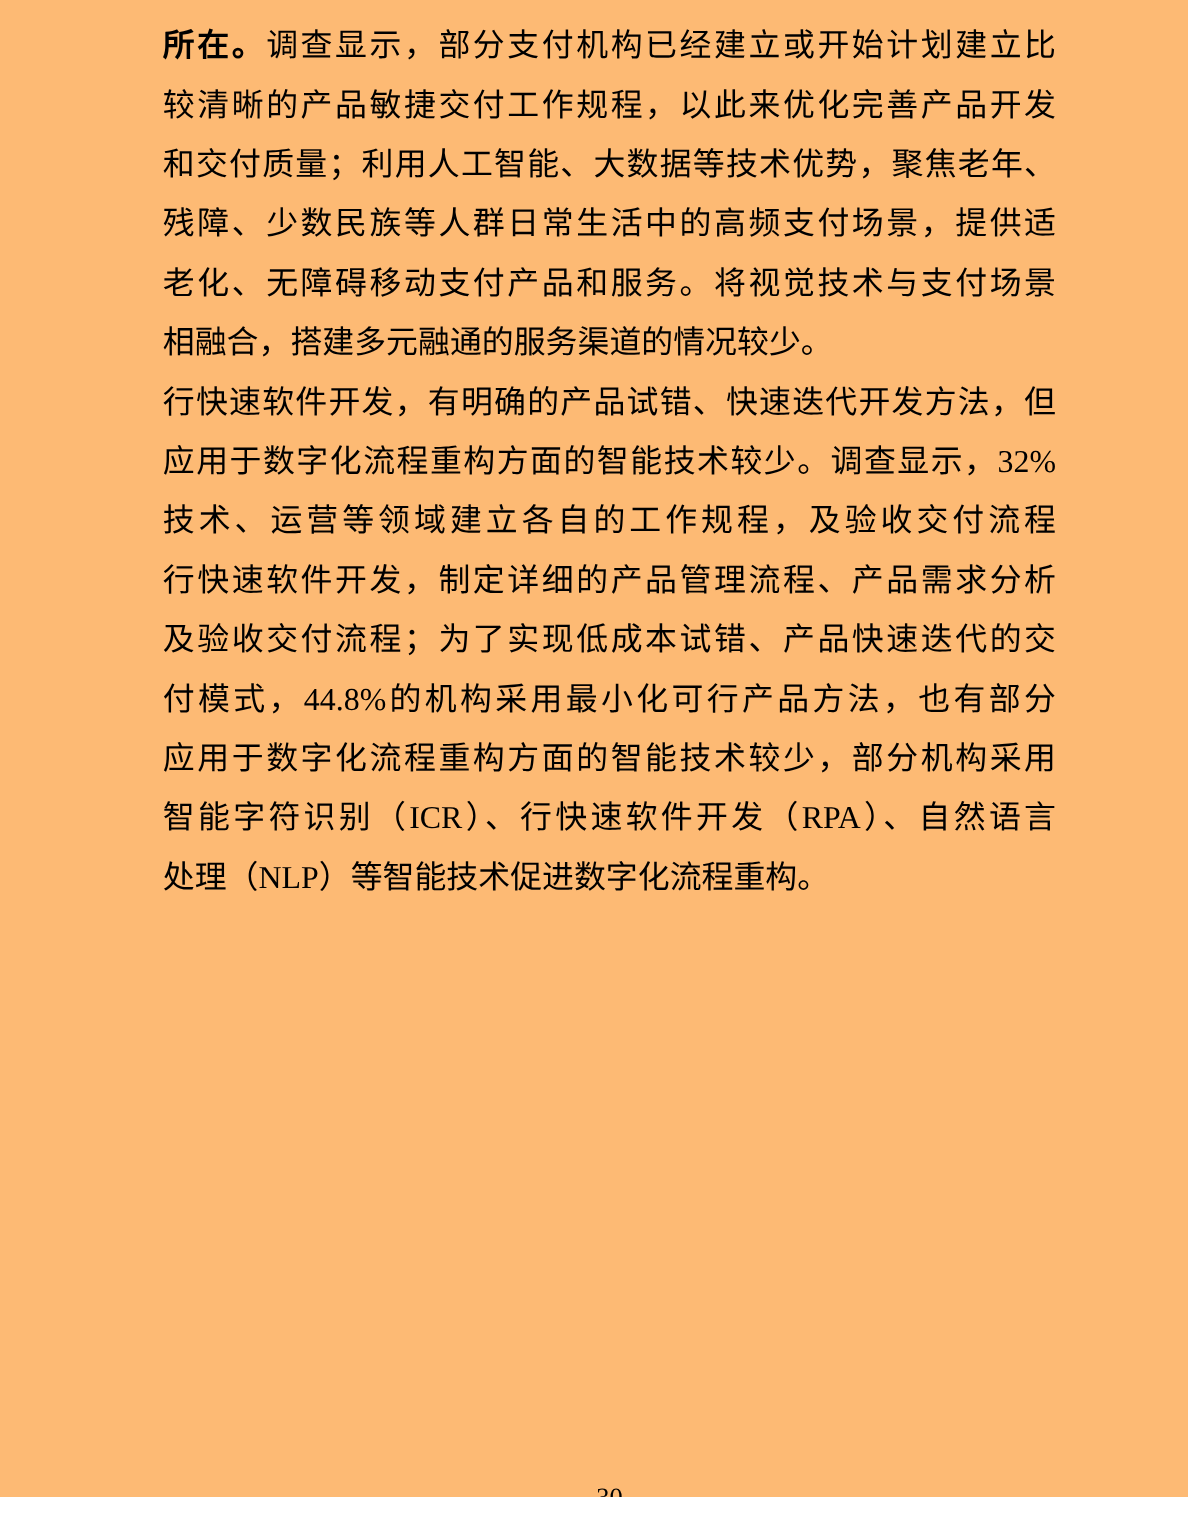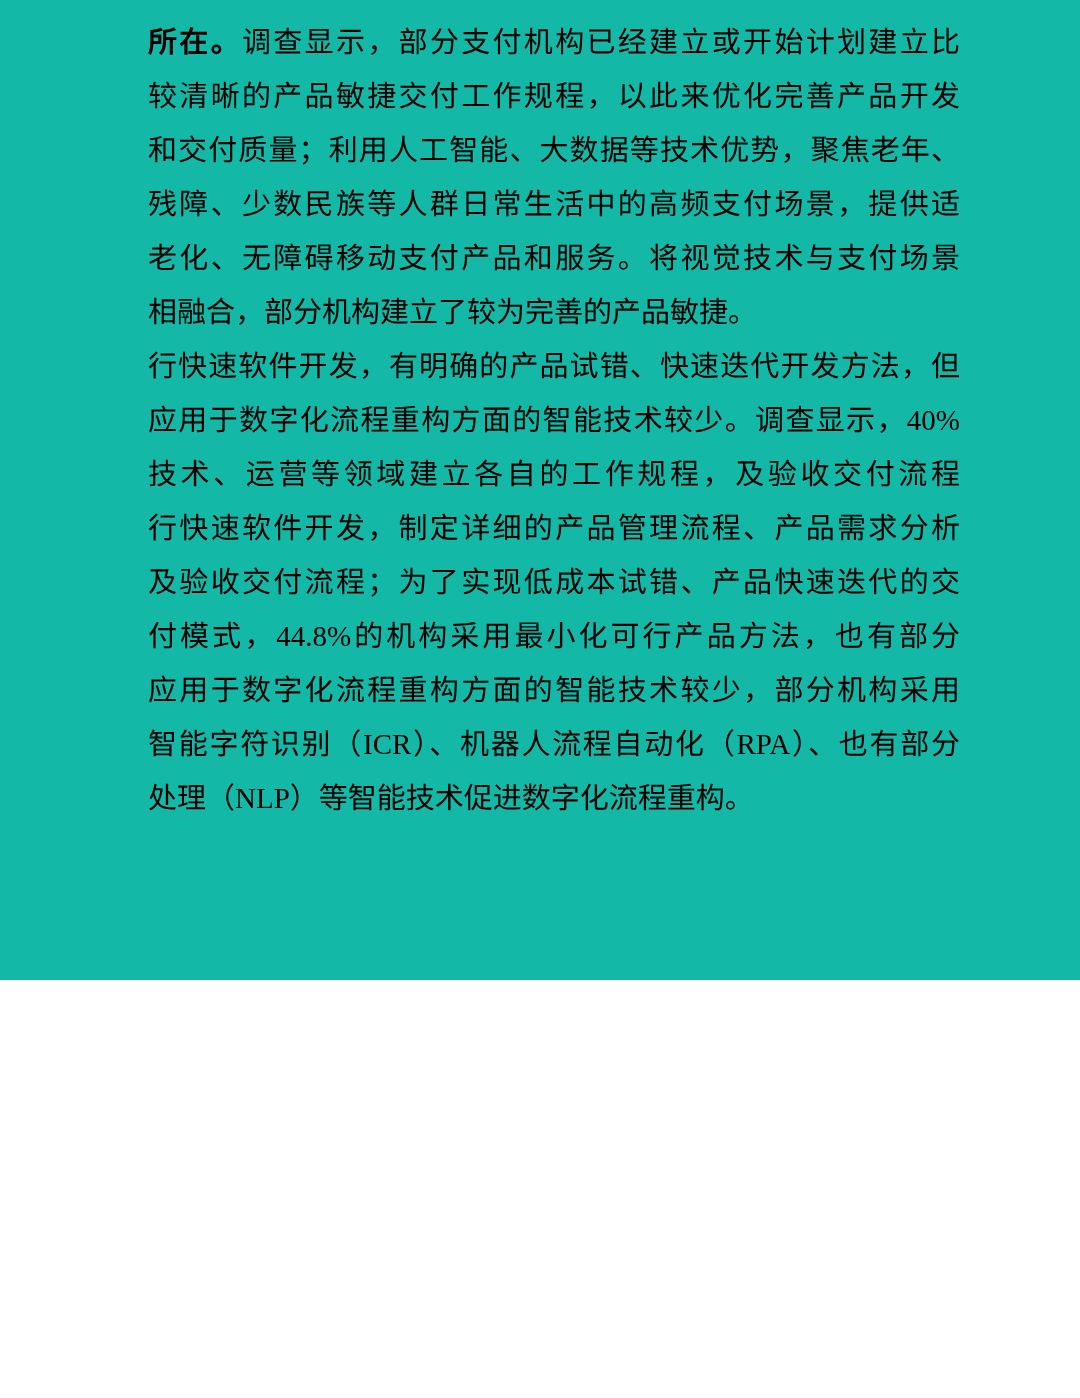--- a/index.html
+++ b/index.html
@@ -3,22 +3,22 @@
 <meta charset="utf-8">
 <style>
   html, body {
     margin: 0;
     padding: 0;
     background: #ffffff;
   }
   .page {
     position: relative;
     width: 1080px;
-    height: 980px;
-    background: #14b8a6;
+    height: 1361px;
+    background: #fdba74;
     color: #000000;
     font-family: "Liberation Serif", "DejaVu Serif", serif;
     overflow: hidden;
   }
   .content {
     position: absolute;
     left: 148px;
     top: 15px;
     width: 812px;
   }
@@ -65,30 +65,30 @@
 <body>
 
 <div class="page">
   <main class="content" id="doc-body">
       <div class="paragraph">
         <div class="line full"><span class="run bold">所在。</span><span class="run">调查显示，部分支付机构已经建立或开始计划建立比</span></div>
         <div class="line full"><span class="run">较清晰的产品敏捷交付工作规程，以此来优化完善产品开发</span></div>
         <div class="line full"><span class="run">和交付质量；利用人工智能、大数据等技术优势，聚焦老年、</span></div>
         <div class="line full"><span class="run">残障、少数民族等人群日常生活中的高频支付场景，提供适</span></div>
         <div class="line full"><span class="run">老化、无障碍移动支付产品和服务。将视觉技术与支付场景</span></div>
-        <div class="line last"><span class="run">相融合，部分机构建立了较为完善的产品敏捷。</span></div>
+        <div class="line last"><span class="run">相融合，搭建多元融通的服务渠道的情况较少。</span></div>
       </div>
       <div class="paragraph">
         <div class="line full"><span class="run">行快速软件开发，有明确的产品试错、快速迭代开发方法，但</span></div>
-        <div class="line full"><span class="run">应用于数字化流程重构方面的智能技术较少。调查显示，40%</span></div>
+        <div class="line full"><span class="run">应用于数字化流程重构方面的智能技术较少。调查显示，32%</span></div>
         <div class="line full"><span class="run">技术、运营等领域建立各自的工作规程，及验收交付流程</span></div>
         <div class="line full"><span class="run">行快速软件开发，制定详细的产品管理流程、产品需求分析</span></div>
         <div class="line full"><span class="run">及验收交付流程；为了实现低成本试错、产品快速迭代的交</span></div>
         <div class="line full"><span class="run">付模式，44.8%的机构采用最小化可行产品方法，也有部分</span></div>
         <div class="line full"><span class="run">应用于数字化流程重构方面的智能技术较少，部分机构采用</span></div>
-        <div class="line full"><span class="run">智能字符识别（ICR）、机器人流程自动化（RPA）、也有部分</span></div>
+        <div class="line full"><span class="run">智能字符识别（ICR）、行快速软件开发（RPA）、自然语言</span></div>
         <div class="line last"><span class="run">处理（NLP）等智能技术促进数字化流程重构。</span></div>
       </div>
     </main>
   <footer class="footer">
     <span class="page-number">30</span>
   </footer>
 </div>
 
 </body></html>

